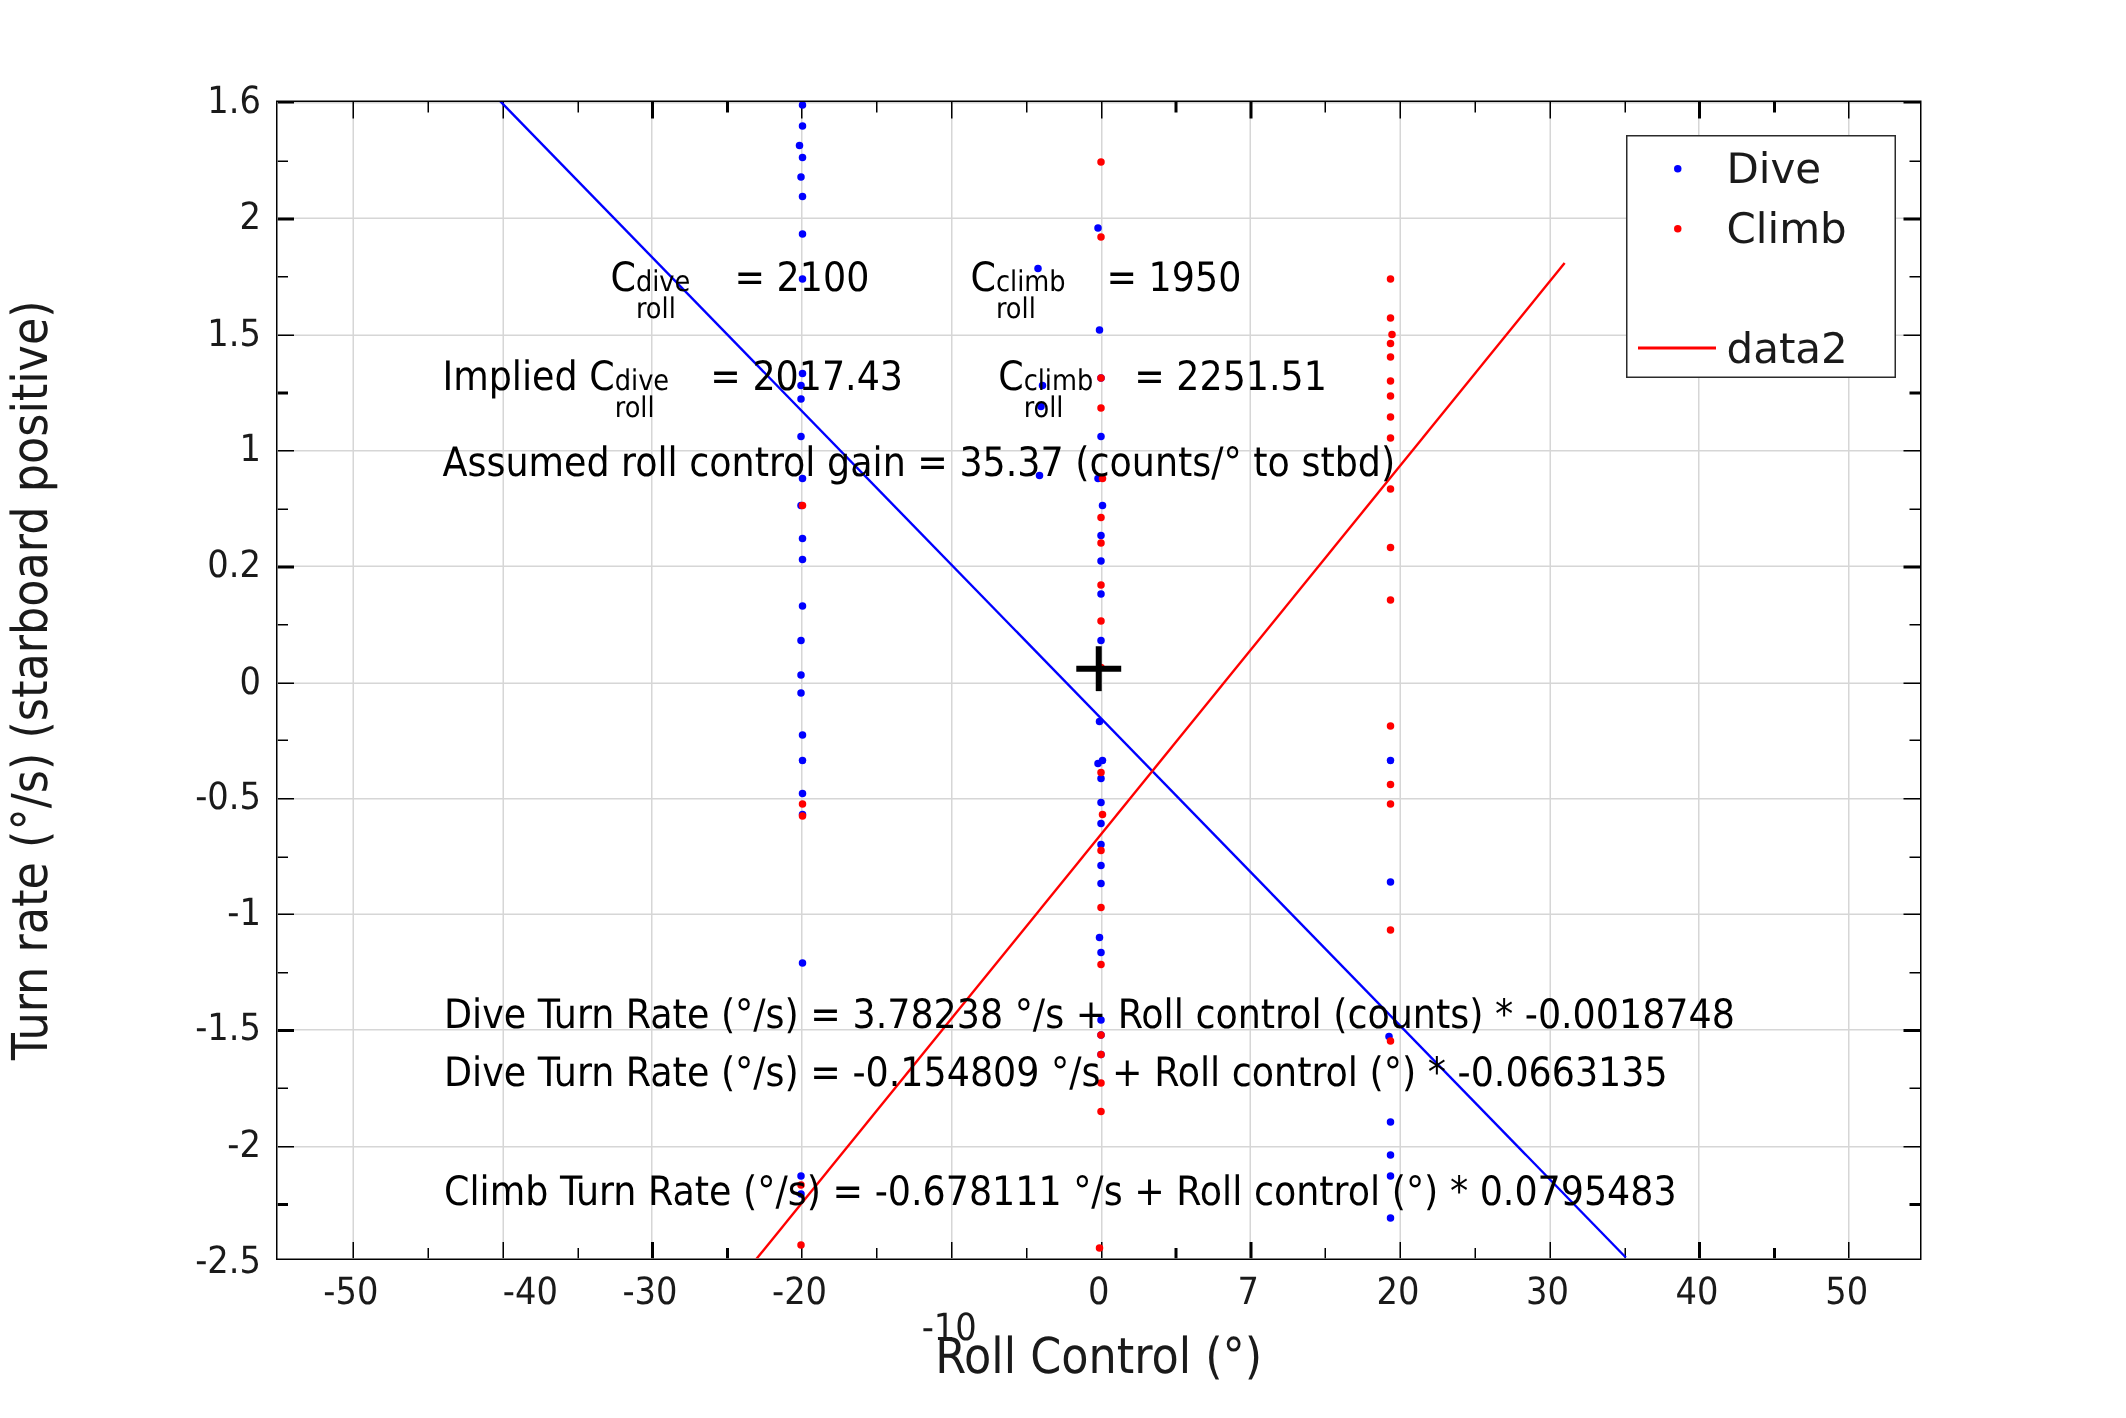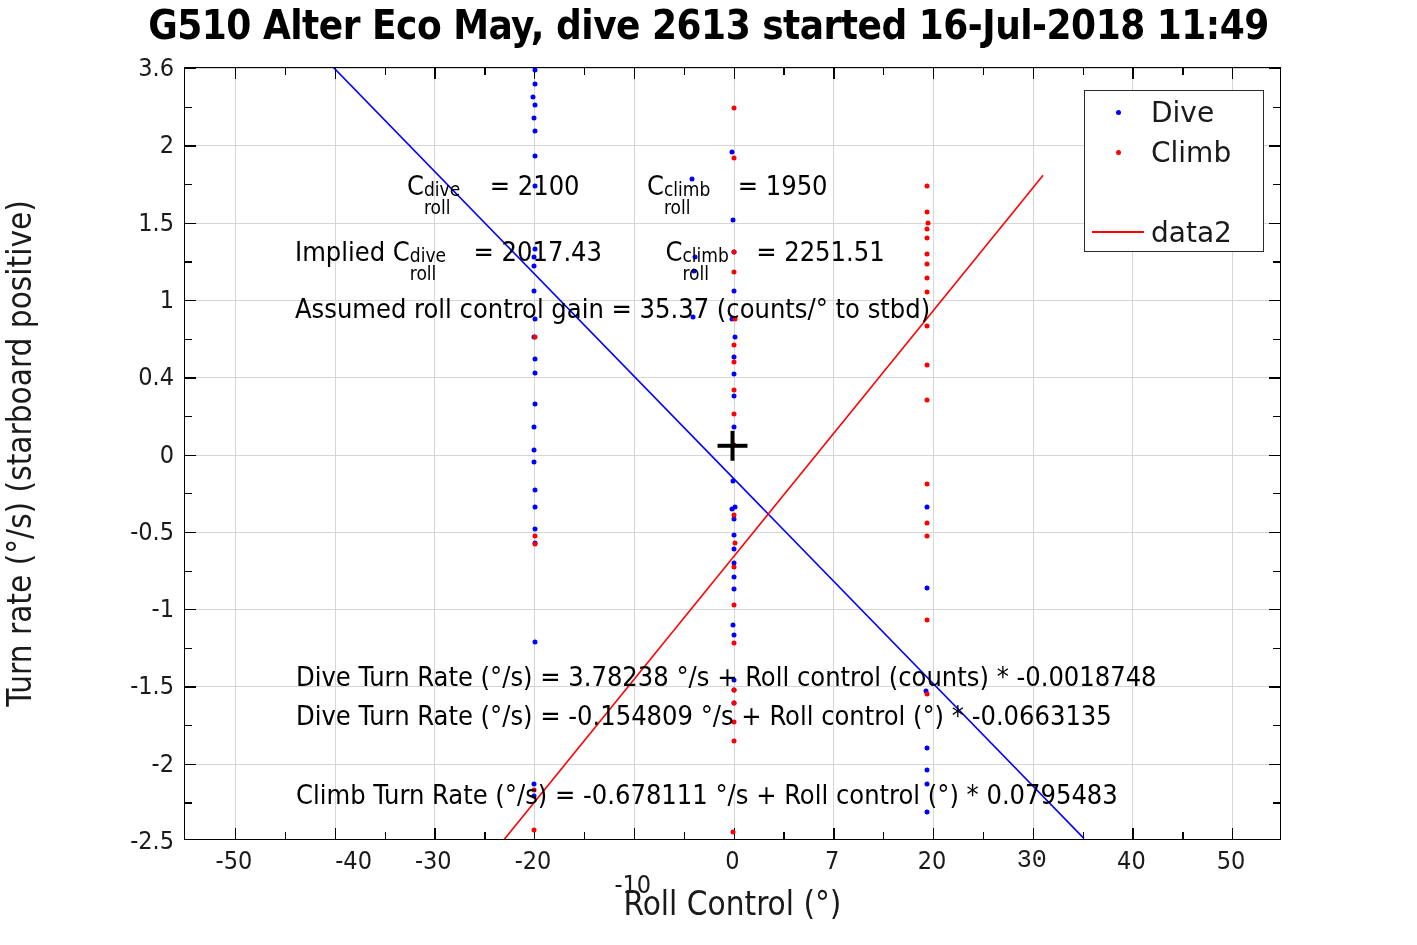--- a/index.html
+++ b/index.html
@@ -173,21 +173,20 @@
     font-family: "DejaVu Sans", sans-serif;
     color: #1a1a1a;
     white-space: nowrap;
   }
 </style>
 </head>
 <body>
 
 <div id="figure">
 
-  <div id="title">G510 Alter Eco May, dive 2613 started 16-Jul-2018 11:49</div>
 
   <div id="plot-area">
     <div id="grid-layer">
         <div class="gridline-v" style="left: 49.9px;"></div>
         <div class="gridline-v" style="left: 149.6px;"></div>
         <div class="gridline-v" style="left: 249.3px;"></div>
         <div class="gridline-v" style="left: 349px;"></div>
         <div class="gridline-v" style="left: 448.8px;"></div>
         <div class="gridline-v" style="left: 548.5px;"></div>
         <div class="gridline-v" style="left: 648.2px;"></div>
@@ -441,36 +440,36 @@
 
   <div id="ticklabels-x">
       <div class="xticklabel" style="left: 233.9px;">-50</div>
       <div class="xticklabel" style="left: 333.6px; margin-left: 20px;">-40</div>
       <div class="xticklabel" style="left: 433.3px;">-30</div>
       <div class="xticklabel" style="left: 533px;">-20</div>
       <div class="xticklabel" style="left: 632.8px; margin-top: 24px;">-10</div>
       <div class="xticklabel" style="left: 732.5px;">0</div>
       <div class="xticklabel" style="left: 832.2px;">7</div>
       <div class="xticklabel" style="left: 932px;">20</div>
-      <div class="xticklabel" style="left: 1031.7px; font-family: Liberation Mono, monospace;">30</div>
+      <div class="xticklabel" style="left: 1031.7px;">30</div>
       <div class="xticklabel" style="left: 1131.4px;">40</div>
       <div class="xticklabel" style="left: 1231.1px; text-align: right;">50</div>
     </div>
   <div id="ticklabels-y">
       <div class="yticklabel" style="top: 840px;">-2.5</div>
       <div class="yticklabel" style="top: 762.7px;">-2</div>
       <div class="yticklabel" style="top: 685.4px;">-1.5</div>
       <div class="yticklabel" style="top: 608.1px;">-1</div>
       <div class="yticklabel" style="top: 530.8px;">-0.5</div>
       <div class="yticklabel" style="top: 453.5px;">0</div>
-      <div class="yticklabel" style="top: 376.2px;">0.4</div>
+      <div class="yticklabel" style="top: 376.2px;">0.2</div>
       <div class="yticklabel" style="top: 298.9px;">1</div>
       <div class="yticklabel" style="top: 221.6px;">1.5</div>
       <div class="yticklabel" style="top: 144.3px;">2</div>
-      <div class="yticklabel" style="top: 67px;">3.6</div>
+      <div class="yticklabel" style="top: 67px;">1.6</div>
     </div>
 
   <div id="xlabel">Roll Control (°)</div>
   <div id="ylabel">Turn rate (°/s) (starboard positive)</div>
 
   <div id="legend">
       <div class="legend-row" style="top: 1px;">
         <div class="legend-sym">
           <div class="legend-dot" style="background: rgb(0, 0, 255);"></div>
         </div>

